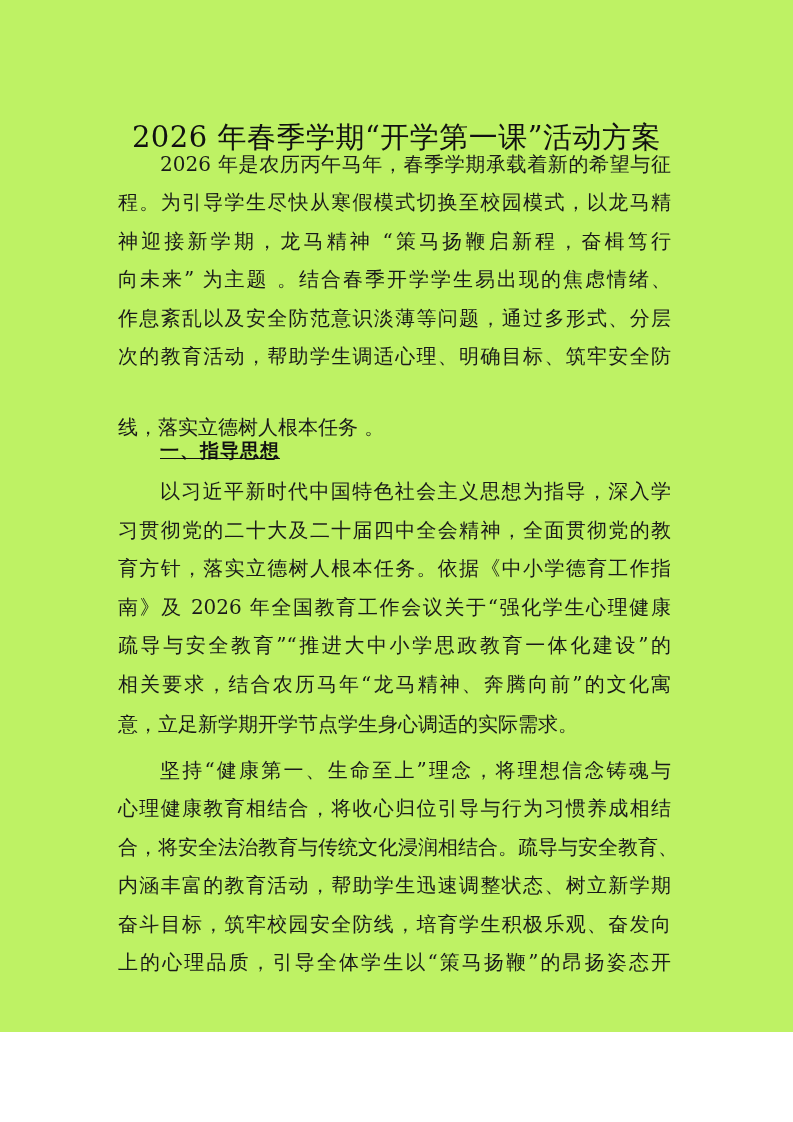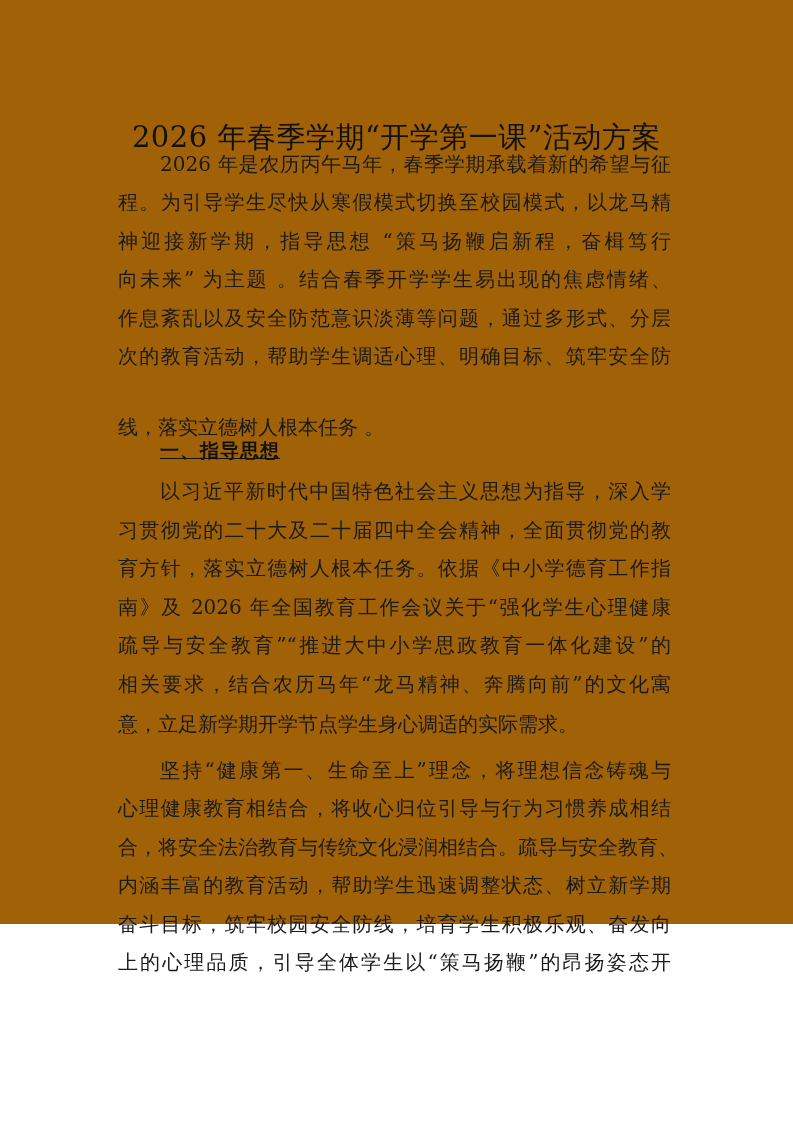--- a/index.html
+++ b/index.html
@@ -12,22 +12,22 @@
     height: 1122px;
     position: relative;
     overflow: hidden;
     font-family: "DejaVu Serif", "Liberation Serif", serif;
     color: #111111;
   }
   .page {
     position: absolute;
     left: 0; top: 0;
     width: 793px;
-    height: 924px;
-    background: #a16207;
+    height: 1032px;
+    background: #bef264;
   }
   .title {
     position: absolute;
     left: 0;
     width: 793px;
     top: 98px;
     height: 40px;
     text-align: center;
     font-size: 29px;
     line-height: 40px;
@@ -73,21 +73,21 @@
 </head>
 <body>
 
 <div class="page">
 
   <h1 class="title">2026 年春季学期“开学第一课”活动方案</h1>
 
   <div>
     <div class="line indent" style="top:149px">2026 年是农历丙午马年，春季学期承载着新的希望与征</div>
     <div class="line" style="top:187px">程。为引导学生尽快从寒假模式切换至校园模式，以龙马精</div>
-    <div class="line" style="top:226px">神迎接新学期，指导思想 “策马扬鞭启新程，奋楫笃行</div>
+    <div class="line" style="top:226px">神迎接新学期，龙马精神 “策马扬鞭启新程，奋楫笃行</div>
     <div class="line" style="top:264px">向未来” 为主题 。结合春季开学学生易出现的焦虑情绪、</div>
     <div class="line" style="top:303px">作息紊乱以及安全防范意识淡薄等问题，通过多形式、分层</div>
     <div class="line" style="top:341px">次的教育活动，帮助学生调适心理、明确目标、筑牢安全防</div>
     <div class="line last" style="top:380px">线，落实立德树人根本任务 。</div>
   </div>
 
   <div class="heading" style="top:435px">一、指导思想</div>
 
   <div>
     <div class="line indent" style="top:476px">以习近平新时代中国特色社会主义思想为指导，深入学</div>

